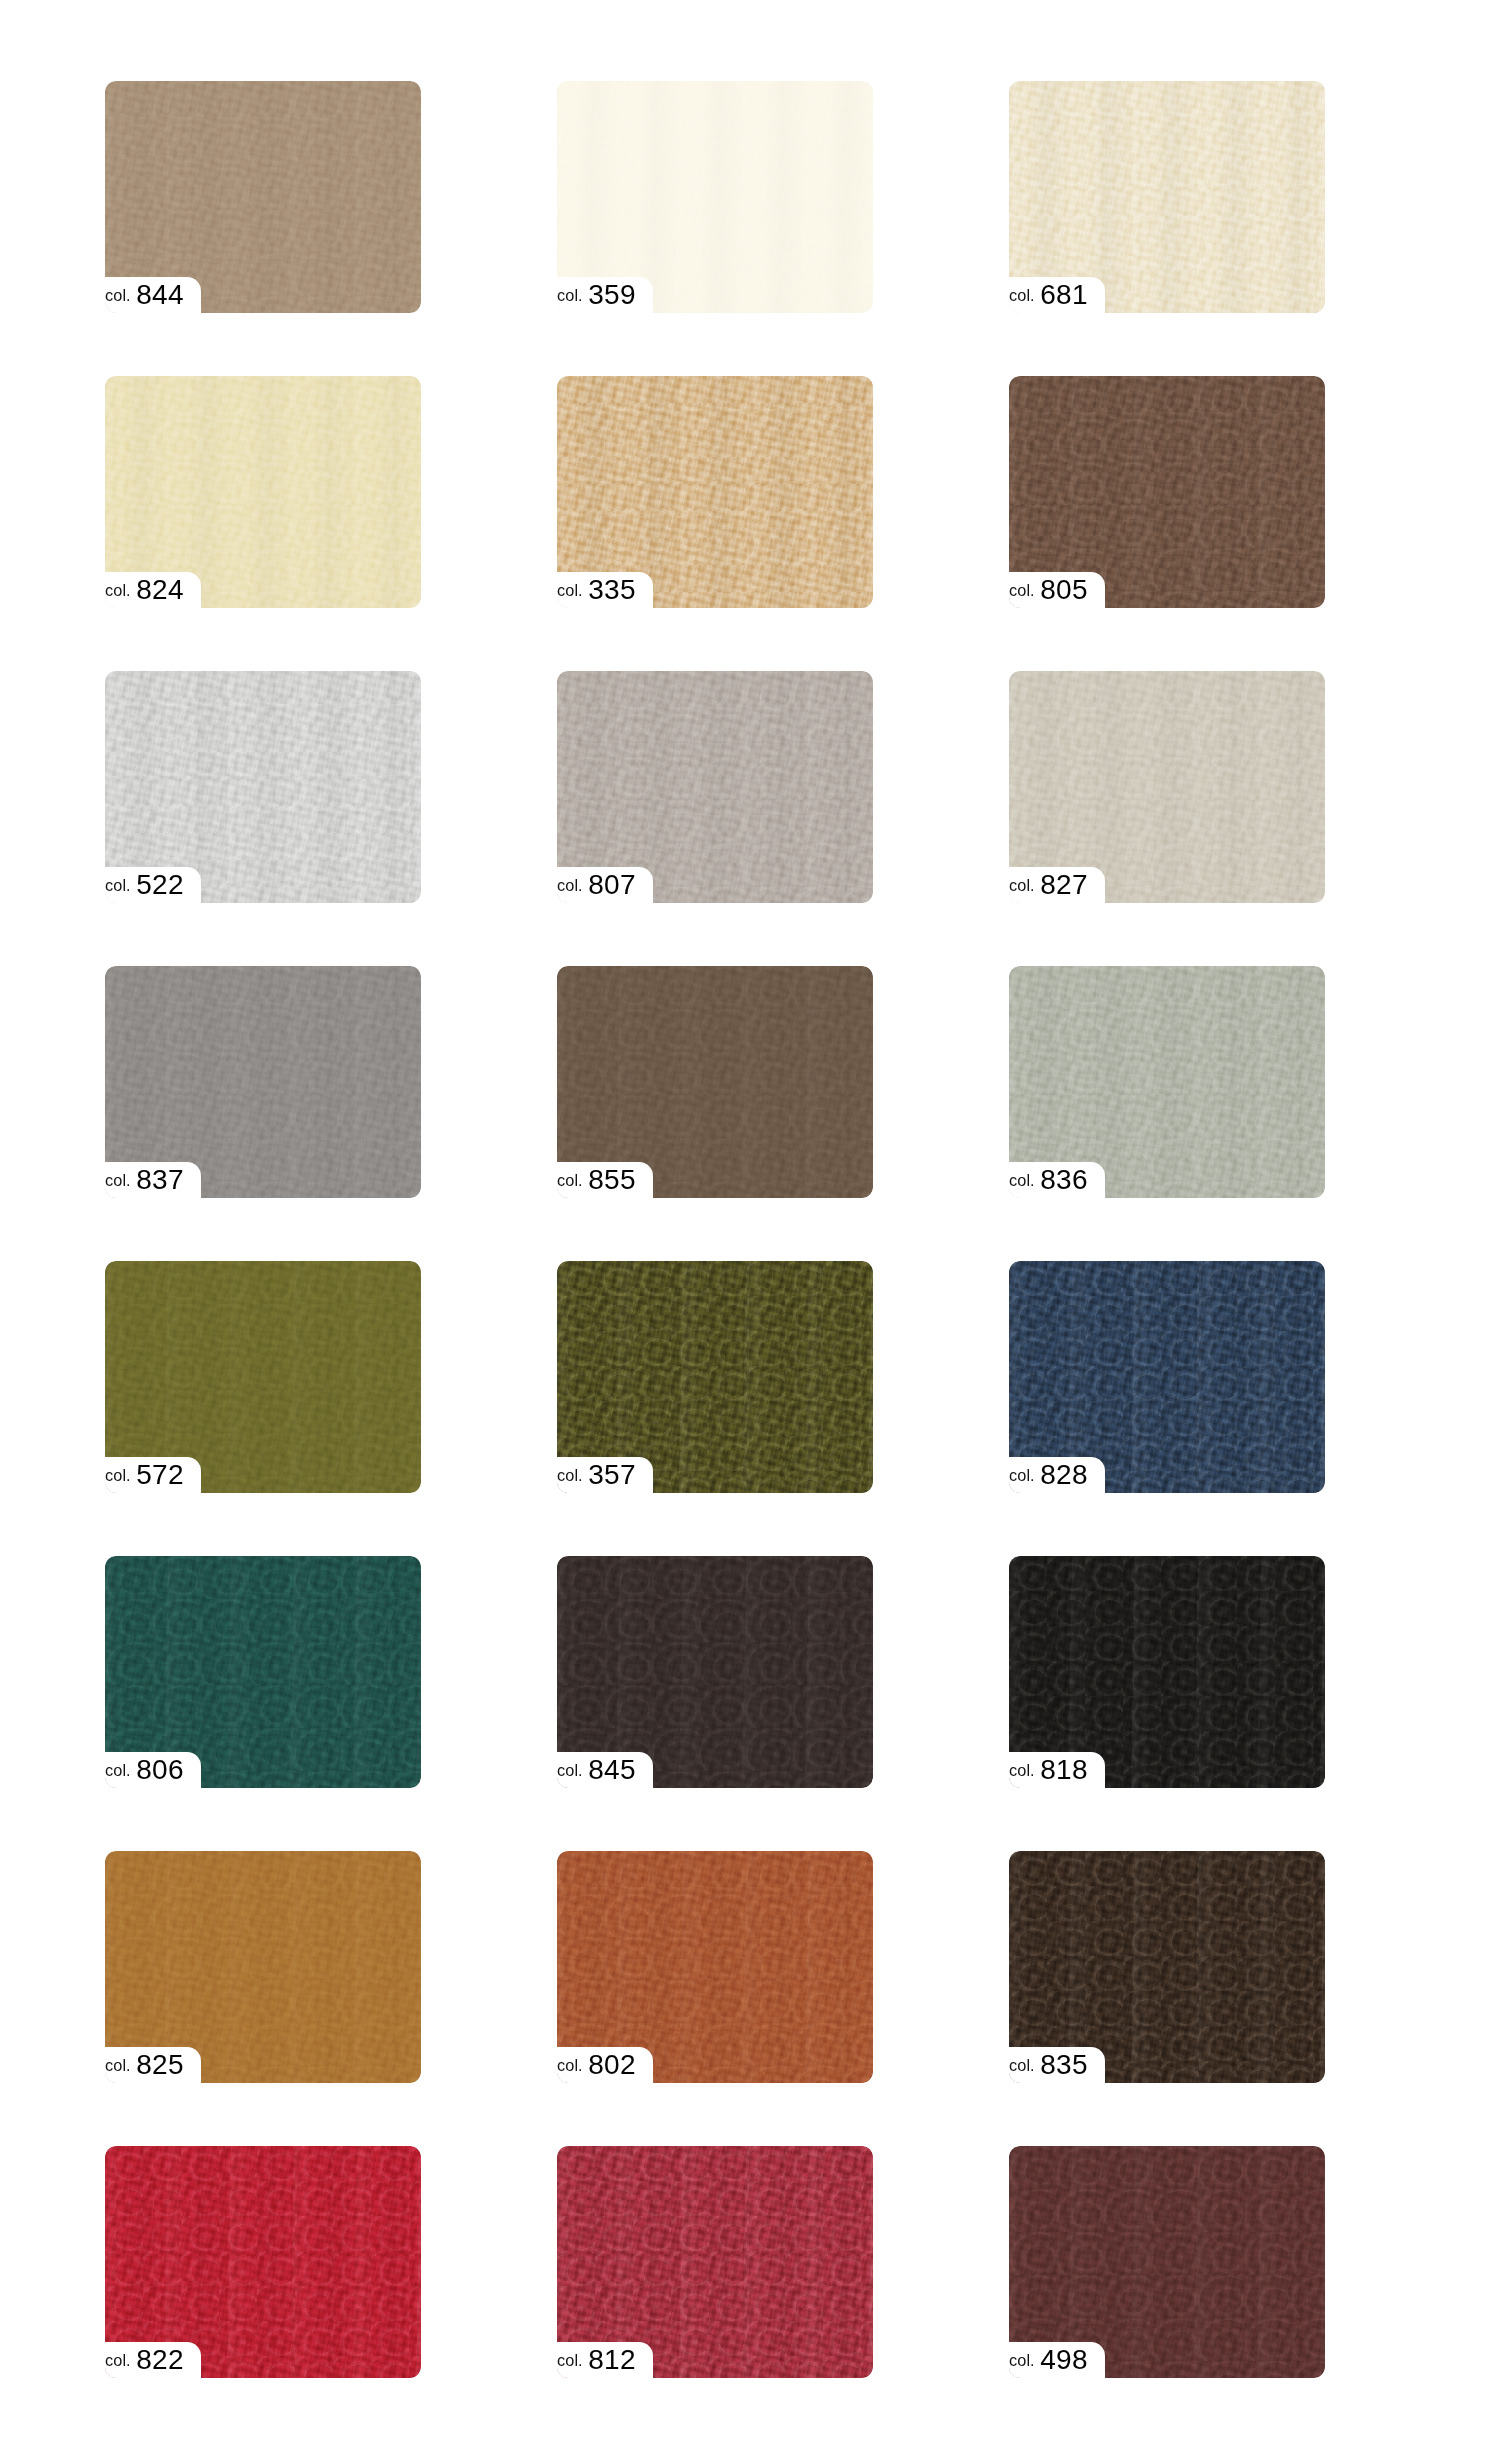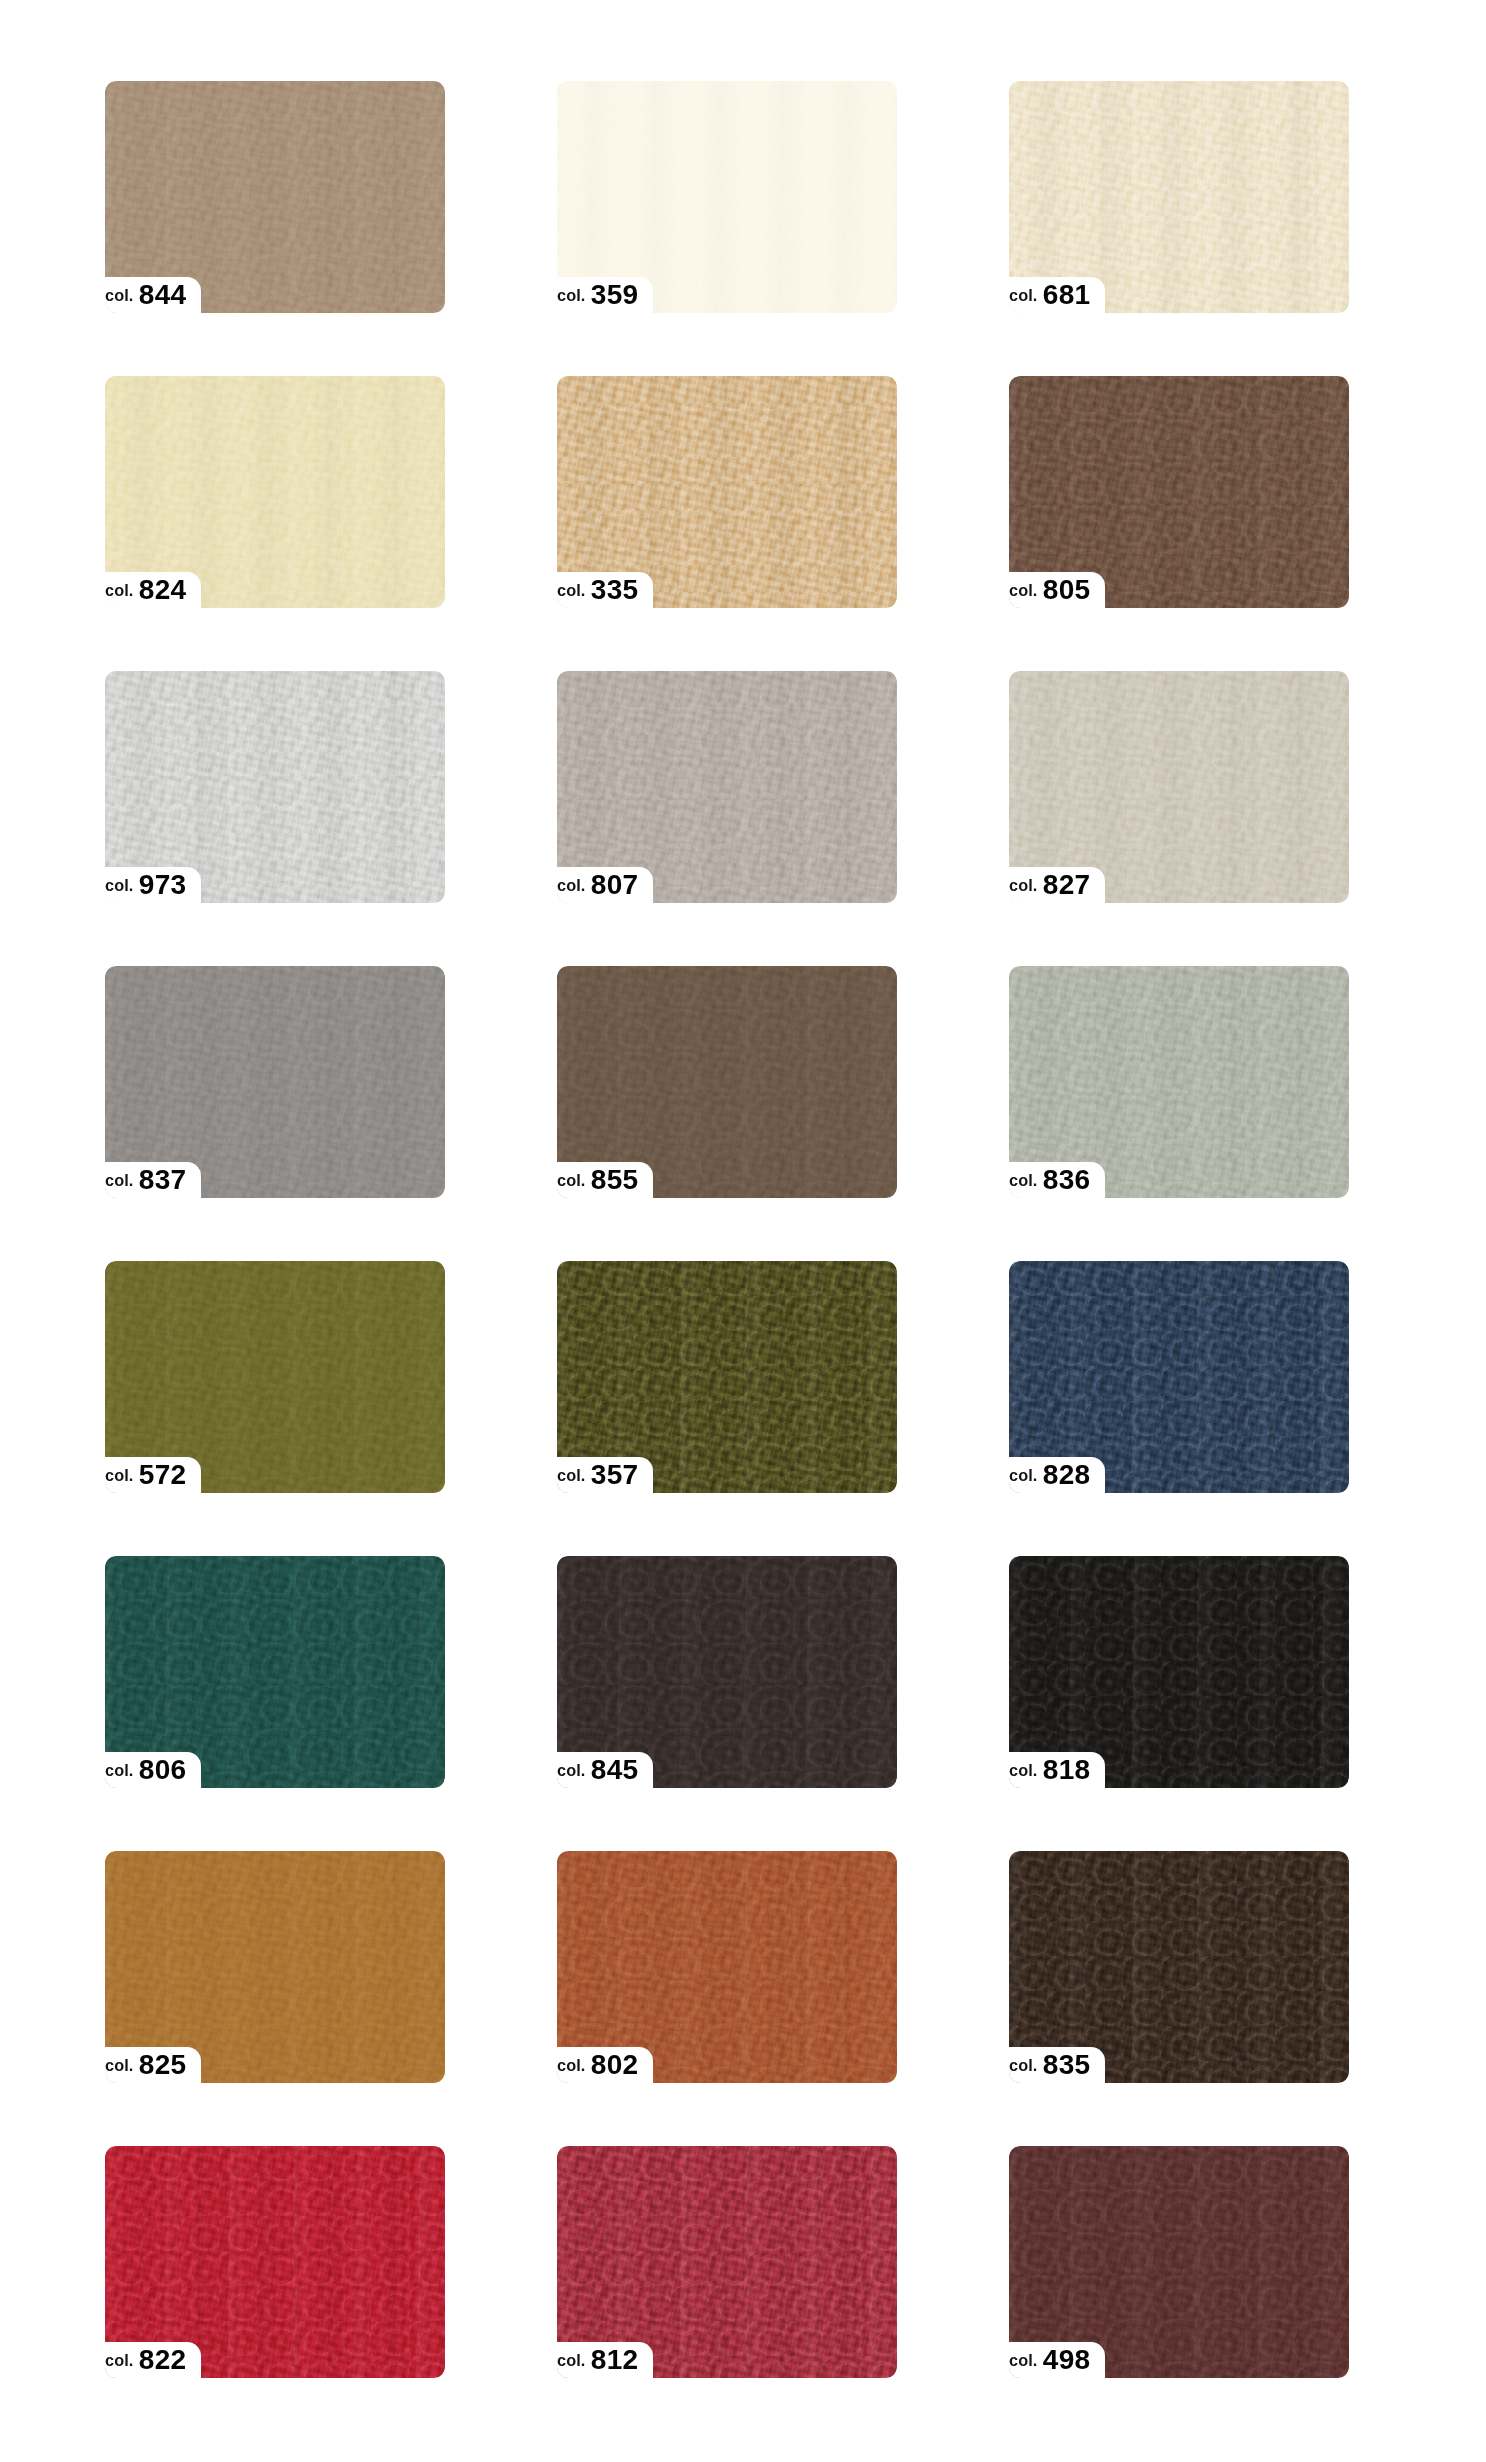--- a/index.html
+++ b/index.html
@@ -34,26 +34,25 @@
     width: 1278px;
     display: grid;
     grid-template-columns: repeat(3, 376px);
     column-gap: 76px;
     row-gap: 63px;
   }
 
   
   .swatch-card {
     position: relative;
-    width: 340px;
+    width: 316px;
     height: 232px;
     border-radius: 11px;
     overflow: hidden;
     isolation: isolate;
-    font-weight: bold;
   }
 
   
   .swatch-fill {
     position: absolute;
     inset: 0;
     border-radius: 11px;
   }
 
   
@@ -224,21 +223,21 @@
           <span class="label-number">805</span>
         </div>
       </div>
       <div class="swatch-card tex-coarse">
         <div class="swatch-fill" style="background: rgb(210, 211, 209);"></div>
         <div class="grain"></div>
         <div class="grain-2"></div>
         <div class="sheen"></div>
         <div class="swatch-label">
           <span class="label-prefix">col.</span>
-          <span class="label-number">973</span>
+          <span class="label-number">522</span>
         </div>
       </div>
       <div class="swatch-card tex-fine">
         <div class="swatch-fill" style="background: rgb(181, 173, 166);"></div>
         <div class="grain"></div>
         <div class="grain-2"></div>
         <div class="sheen"></div>
         <div class="swatch-label">
           <span class="label-prefix">col.</span>
           <span class="label-number">807</span>

